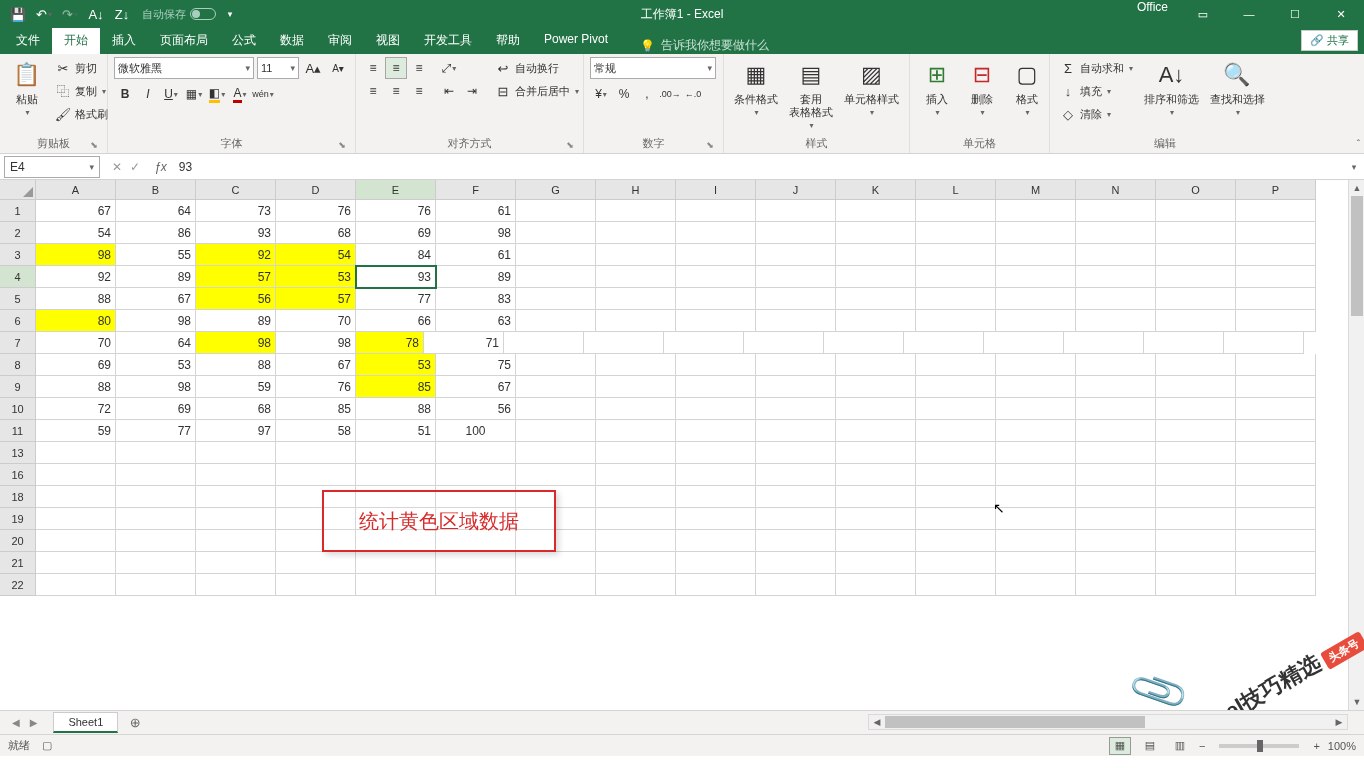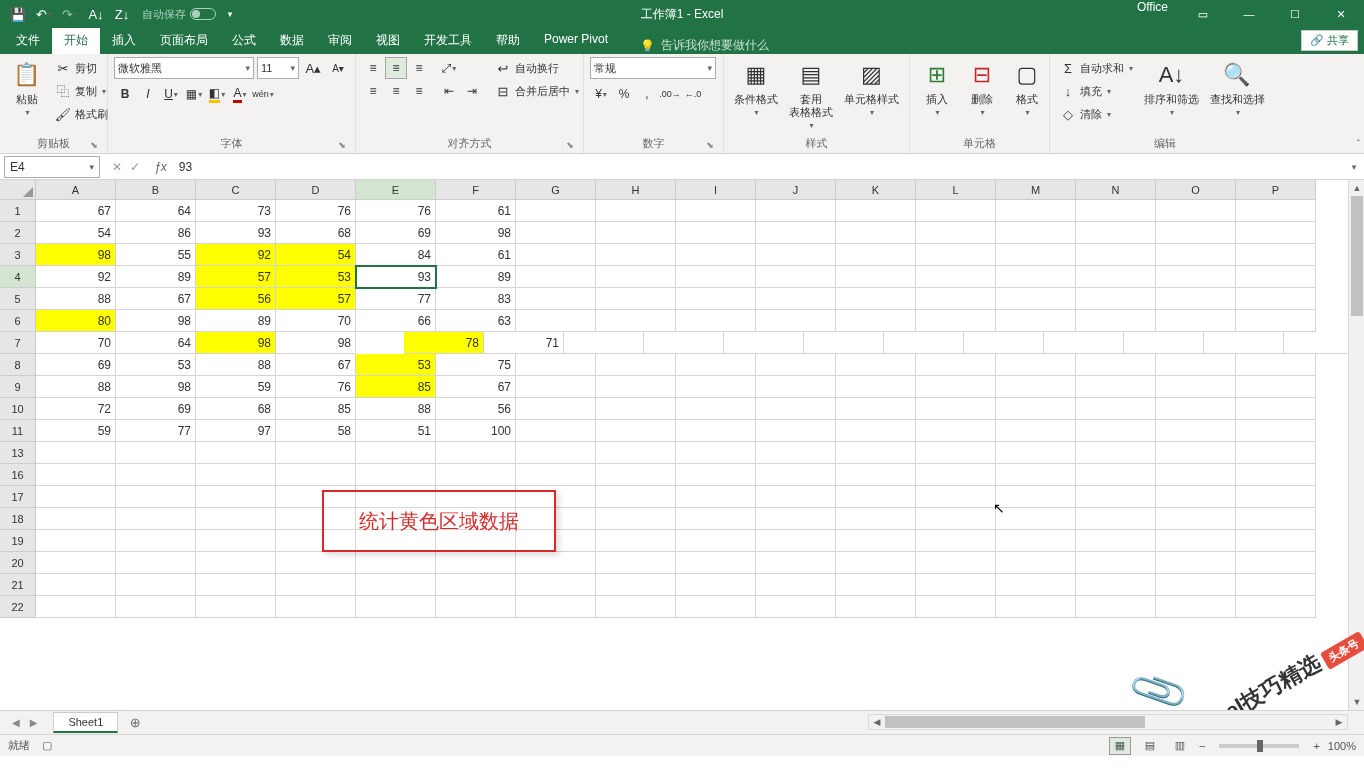--- a/index.html
+++ b/index.html
@@ -474,21 +474,21 @@
         <div class="cell" style="width: 80px;"></div>
         <div class="cell" style="width: 80px;"></div>
         <div class="cell" style="width: 80px;"></div>
       </div>
       <div class="row">
         <div class="rowh">7</div>
         <div class="cell" style="width: 80px;">70</div>
         <div class="cell" style="width: 80px;">64</div>
         <div class="cell ylw" style="width: 80px;">98</div>
         <div class="cell" style="width: 80px;">98</div>
-        <div class="cell ylw" style="width: 80px; margin-left: 48px;">78</div>
+        <div class="cell ylw" style="width: 68px;">78</div>
         <div class="cell" style="width: 80px;">71</div>
         <div class="cell" style="width: 80px;"></div>
         <div class="cell" style="width: 80px;"></div>
         <div class="cell" style="width: 80px;"></div>
         <div class="cell" style="width: 80px;"></div>
         <div class="cell" style="width: 80px;"></div>
         <div class="cell" style="width: 80px;"></div>
         <div class="cell" style="width: 80px;"></div>
         <div class="cell" style="width: 80px;"></div>
         <div class="cell" style="width: 80px;"></div>
@@ -551,21 +551,21 @@
         <div class="cell" style="width: 80px;"></div>
         <div class="cell" style="width: 80px;"></div>
       </div>
       <div class="row">
         <div class="rowh">11</div>
         <div class="cell" style="width: 80px;">59</div>
         <div class="cell" style="width: 80px;">77</div>
         <div class="cell" style="width: 80px;">97</div>
         <div class="cell" style="width: 80px;">58</div>
         <div class="cell" style="width: 80px;">51</div>
-        <div class="cell" style="width: 80px;">100</div>
+        <div class="cell" style="width: 80px; text-align: center;">100</div>
         <div class="cell" style="width: 80px;"></div>
         <div class="cell" style="width: 80px;"></div>
         <div class="cell" style="width: 80px;"></div>
         <div class="cell" style="width: 80px;"></div>
         <div class="cell" style="width: 80px;"></div>
         <div class="cell" style="width: 80px;"></div>
         <div class="cell" style="width: 80px;"></div>
         <div class="cell" style="width: 80px;"></div>
         <div class="cell" style="width: 80px;"></div>
         <div class="cell" style="width: 80px;"></div>
@@ -584,39 +584,20 @@
         <div class="cell" style="width: 80px;"></div>
         <div class="cell" style="width: 80px;"></div>
         <div class="cell" style="width: 80px;"></div>
         <div class="cell" style="width: 80px;"></div>
         <div class="cell" style="width: 80px;"></div>
         <div class="cell" style="width: 80px;"></div>
         <div class="cell" style="width: 80px;"></div>
       </div>
       <div class="row">
         <div class="rowh">16</div>
-        <div class="cell" style="width: 80px;"></div>
-        <div class="cell" style="width: 80px;"></div>
-        <div class="cell" style="width: 80px;"></div>
-        <div class="cell" style="width: 80px;"></div>
-        <div class="cell" style="width: 80px;"></div>
-        <div class="cell" style="width: 80px;"></div>
-        <div class="cell" style="width: 80px;"></div>
-        <div class="cell" style="width: 80px;"></div>
-        <div class="cell" style="width: 80px;"></div>
-        <div class="cell" style="width: 80px;"></div>
-        <div class="cell" style="width: 80px;"></div>
-        <div class="cell" style="width: 80px;"></div>
-        <div class="cell" style="width: 80px;"></div>
-        <div class="cell" style="width: 80px;"></div>
-        <div class="cell" style="width: 80px;"></div>
-        <div class="cell" style="width: 80px;"></div>
-      </div>
-      <div class="row">
-        <div class="rowh">17</div>
         <div class="cell" style="width: 80px;"></div>
         <div class="cell" style="width: 80px;"></div>
         <div class="cell" style="width: 80px;"></div>
         <div class="cell" style="width: 80px;"></div>
         <div class="cell" style="width: 80px;"></div>
         <div class="cell" style="width: 80px;"></div>
         <div class="cell" style="width: 80px;"></div>
         <div class="cell" style="width: 80px;"></div>
         <div class="cell" style="width: 80px;"></div>
         <div class="cell" style="width: 80px;"></div>

